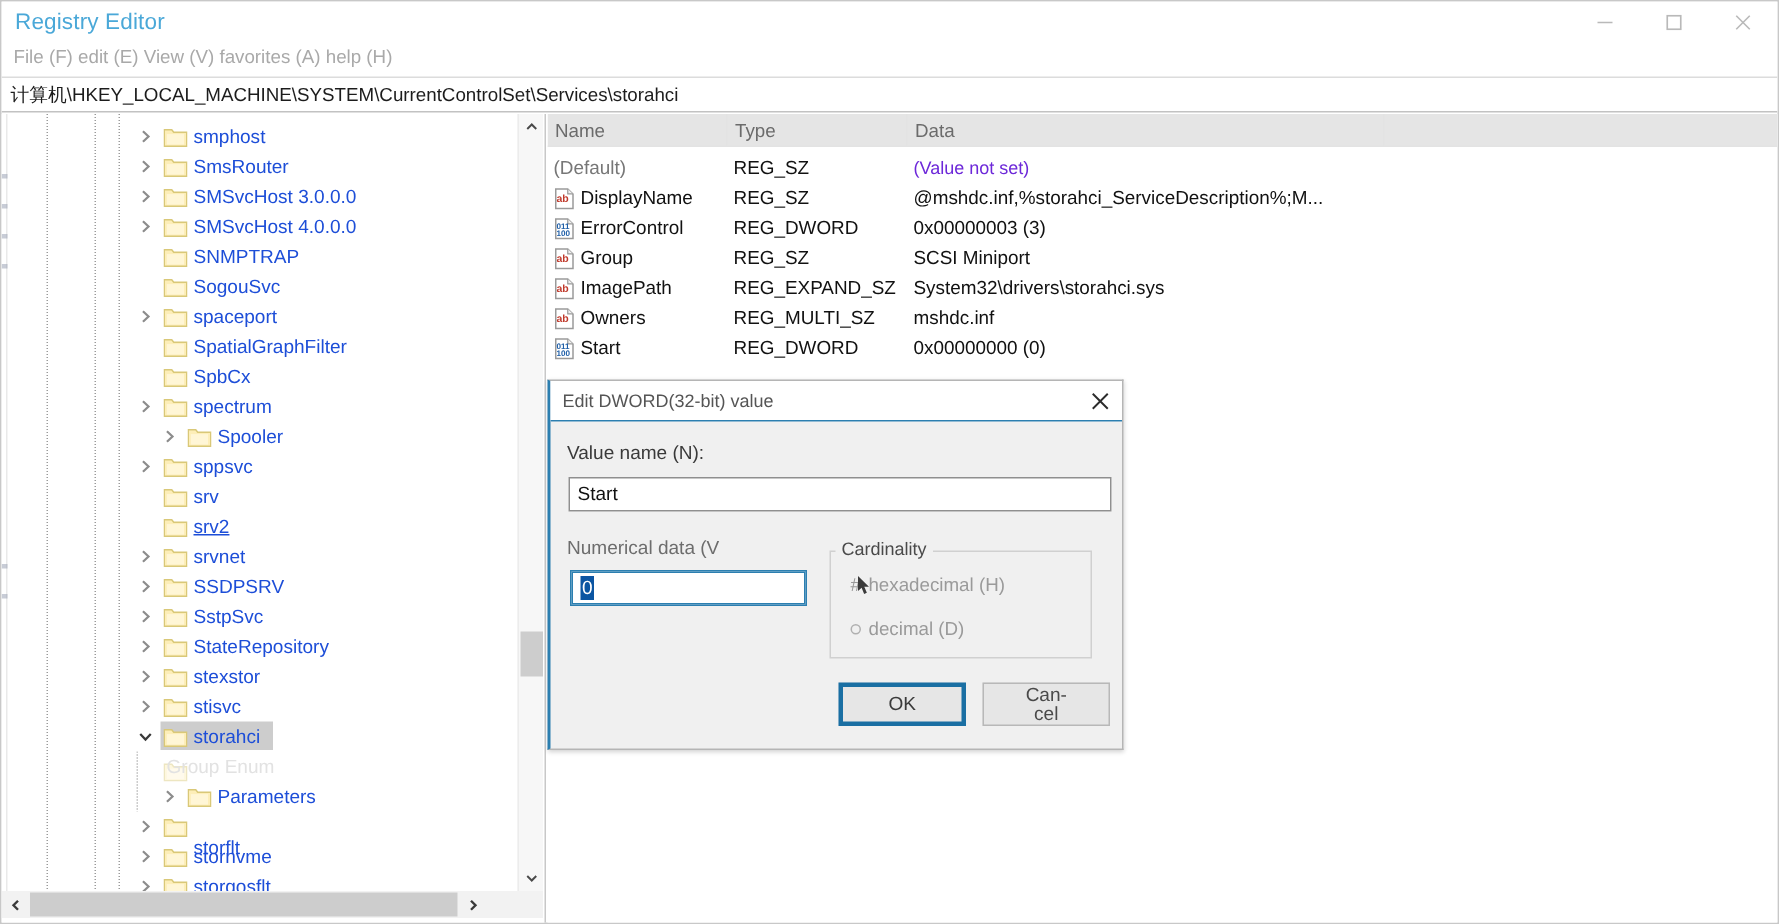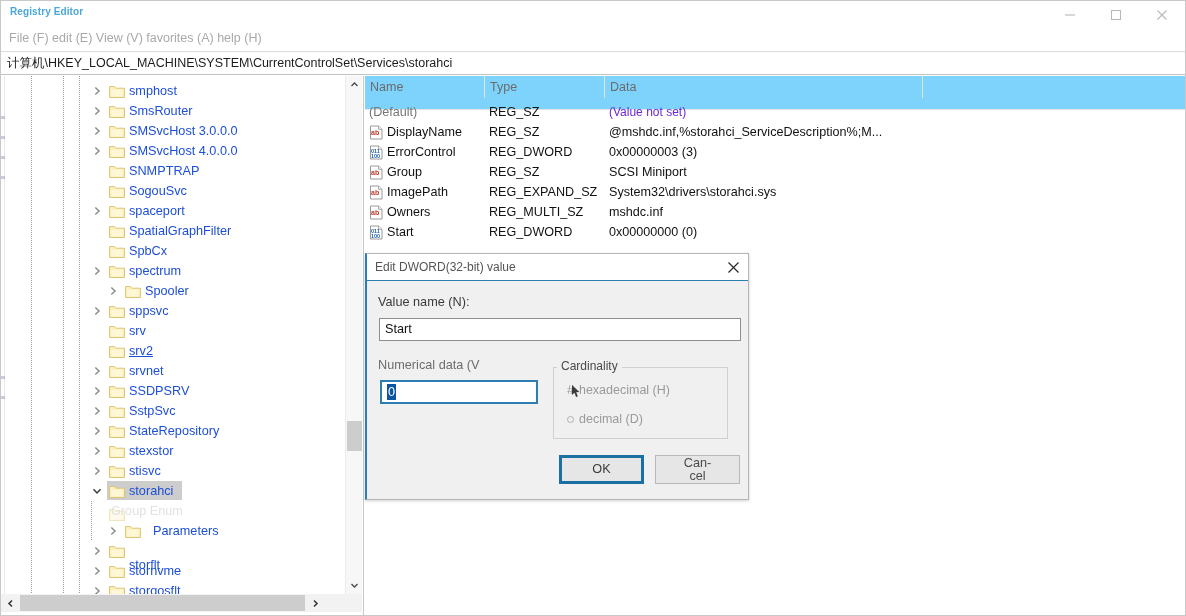--- a/index.html
+++ b/index.html
@@ -19,21 +19,21 @@
     overflow: hidden;
   }
 
   
   .titlebar {
     position: absolute; left: 0; top: 0; width: 1184px; height: 28px;
     background: #ffffff;
   }
   .title-text {
     position: absolute; left: 9px; top: 5px;
-    font-size: 10px; color: #4aa8d8; letter-spacing: .1px; font-weight: bold;
+    font-size: 15px; color: #4aa8d8; letter-spacing: .1px;
   }
   .winbtns { position: absolute; right: 0; top: 0; height: 28px; display: flex; }
   .winbtn {
     width: 46px; height: 28px; display: flex; align-items: center; justify-content: center;
     color: #b9b9b9;
   }
   .winbtn svg { display: block; }
 
   
   .menubar {
@@ -140,22 +140,22 @@
     position: absolute; left: 362px; top: 75px; width: 1px; height: 540px;
     background: #c8c8c8;
   }
 
   
   .list-pane {
     position: absolute; left: 364px; top: 75px; width: 820px; height: 540px;
     background: #ffffff; overflow: hidden;
   }
   .list-header {
-    position: absolute; left: 0; top: 0; width: 820px; height: 34px;
-    background: #7dd3fc; border-bottom: 1px solid #e3e3e3;
+    position: absolute; left: 0; top: 0; width: 820px; height: 22px;
+    background: #e5e5e5; border-bottom: 1px solid #e3e3e3;
   }
   .lh-cell {
     position: absolute; top: 0; height: 22px; line-height: 22px;
     font-size: 12.5px; color: #6b6b6b; padding-left: 5px;
     border-right: 1px solid #e3e3e3;
   }
   .lrow {
     position: absolute; left: 0; width: 820px; height: 20px;
   }
   .lr-icon { position: absolute; left: 4px; top: 3px; width: 15px; height: 15px; }
@@ -553,21 +553,21 @@
               <svg width="10" height="10" viewBox="0 0 10 10">
                 <polyline points="3.3,1.5 7,5 3.3,8.5" fill="none" stroke="#8d8d8d" stroke-width="1.5"></polyline>
               </svg>
             </div>
             <div class="tfolder" style="left: 120px; top: 3px;">
               <svg width="16" height="14" viewBox="0 0 16 14">
                 <path d="M0.5 2.5 L5.5 2.5 L6.8 4.2 L15.5 4.2 L15.5 13.5 L0.5 13.5 Z" fill="#fdeeb8" stroke="#d9c878" stroke-width="1"></path>
                 <rect x="2.2" y="5.4" width="11.5" height="7" fill="#fff6d6" stroke="none"></rect>
               </svg>
             </div>
-            <div class="tlabel" style="left: 140px; top: 0px; margin-left: 8px;">Parameters</div>
+            <div class="tlabel" style="left: 140px; top: 0px;">Parameters</div>
           </div>
           <div class="trow" style="position: absolute; left: 0px; top: 465px; width: 340px;">
             <div class="tchev" style="left: 84px; top: 0px;">
               <svg width="10" height="10" viewBox="0 0 10 10">
                 <polyline points="3.3,1.5 7,5 3.3,8.5" fill="none" stroke="#8d8d8d" stroke-width="1.5"></polyline>
               </svg>
             </div>
             <div class="tfolder" style="left: 104px; top: 3px;">
               <svg width="16" height="14" viewBox="0 0 16 14">
                 <path d="M0.5 2.5 L5.5 2.5 L6.8 4.2 L15.5 4.2 L15.5 13.5 L0.5 13.5 Z" fill="#fdeeb8" stroke="#d9c878" stroke-width="1"></path>

